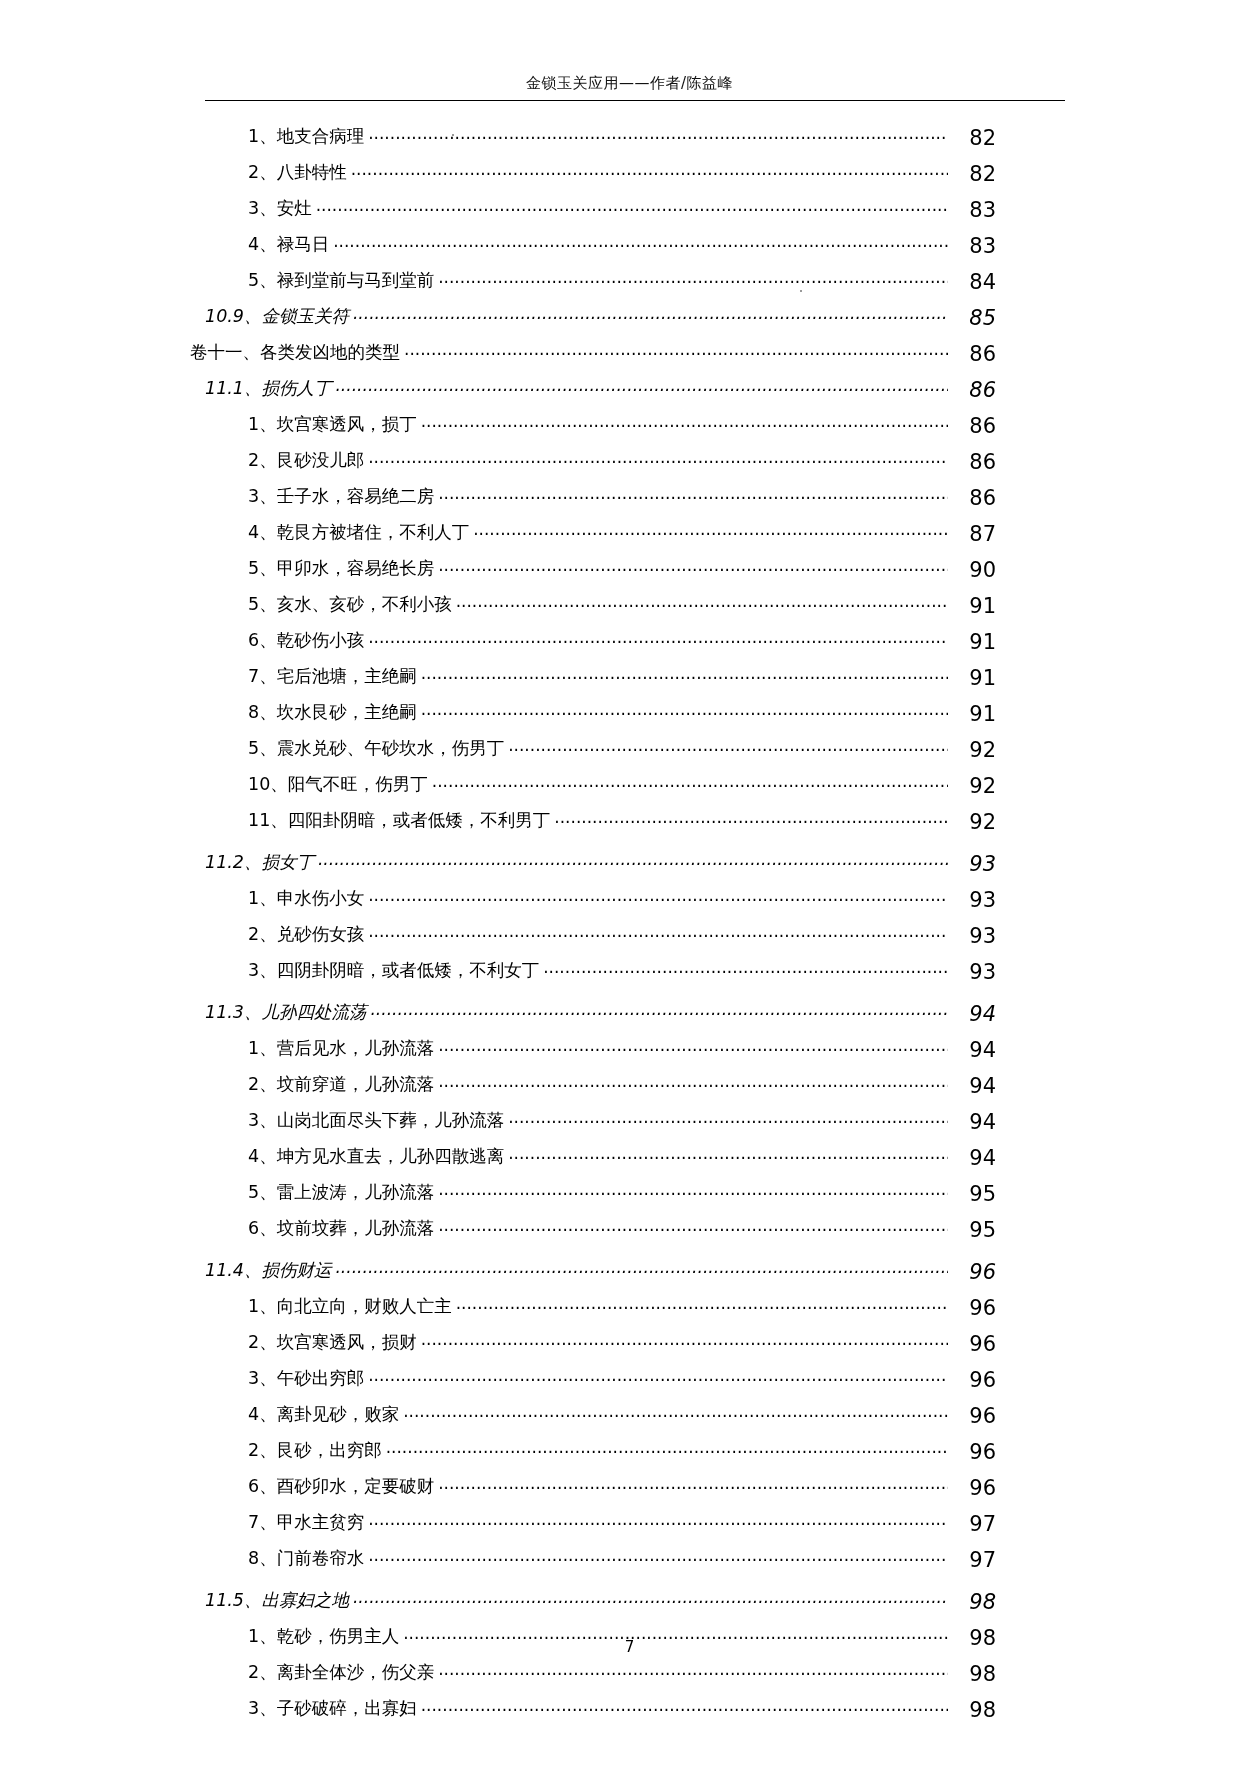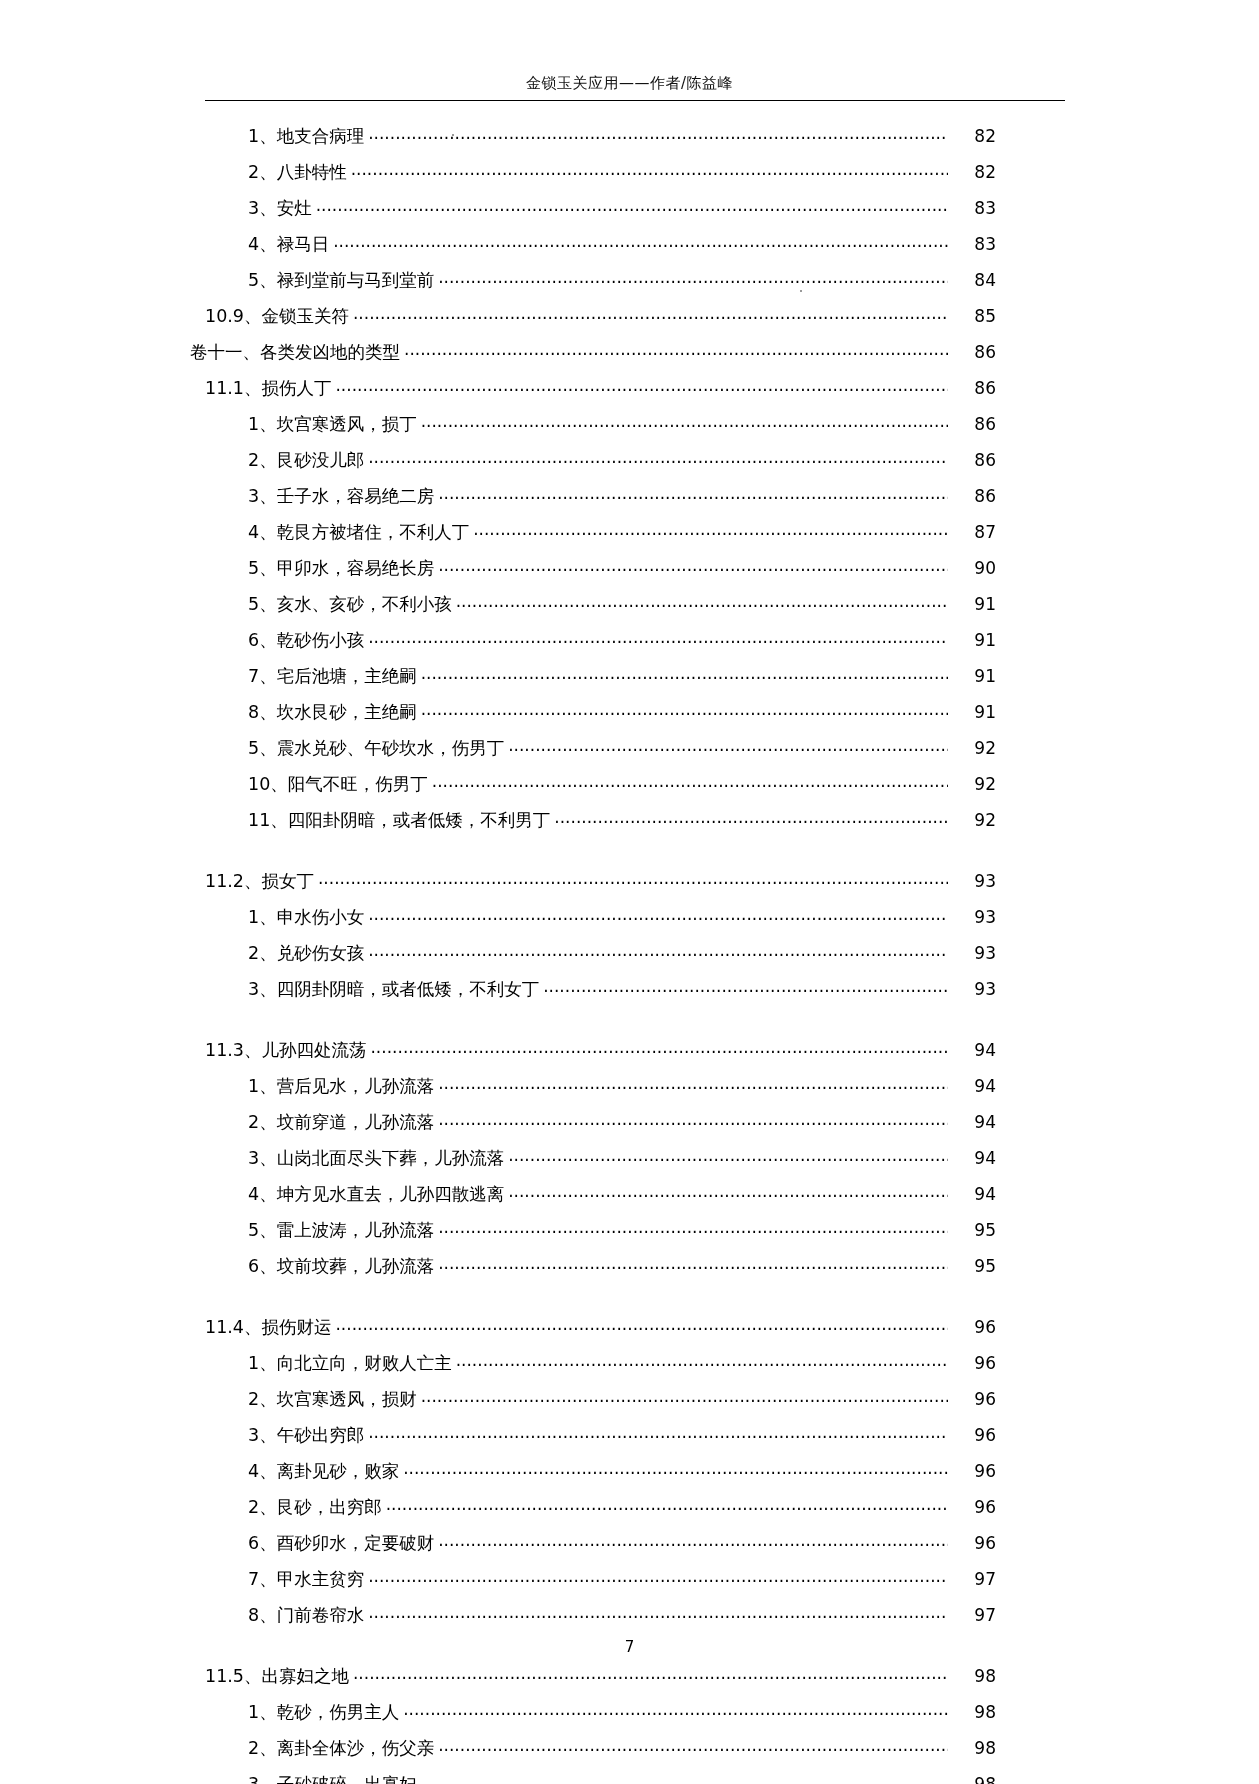--- a/index.html
+++ b/index.html
@@ -67,27 +67,27 @@
     letter-spacing: 0px;
     color: #000;
     position: relative;
     top: -3px;
   }
   .toc-row .page-num {
     flex: 0 0 auto;
     width: 46px;
     text-align: right;
     padding-left: 2px;
-    font-size: 17px;
+    font-size: 21px;
   }
   .row-wrap { padding-right: 263px; }
   .ind-1 { padding-left: 248px; }   
-  .ind-2 { padding-left: 205px; }   
+  .ind-2 { padding-left: 205px; font-style: italic; }   
   .ind-3 { padding-left: 190px; }   
-  .gap-before { margin-top: 25px; }
+  .gap-before { margin-top: 6px; }
   .footer {
     position: absolute;
     top: 1638px;
     left: 0;
     width: 1259px;
     text-align: center;
     font-size: 15px;
     color: #000;
   }
   .speck {

